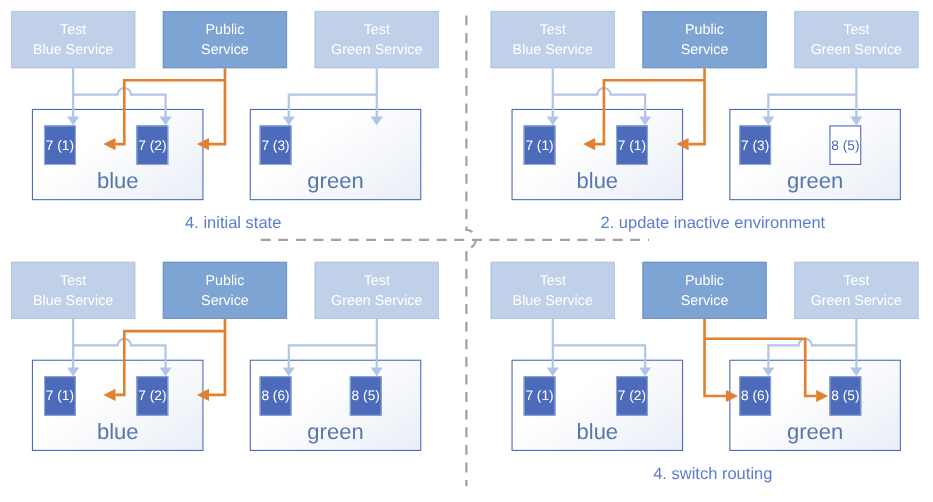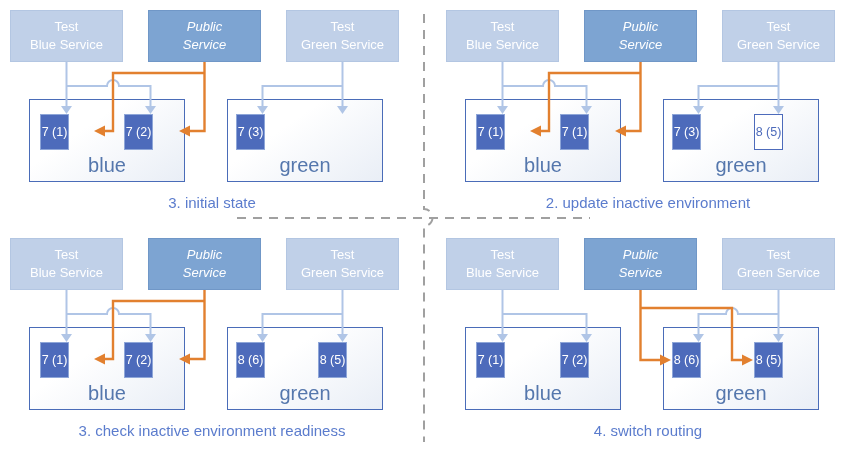--- a/index.html
+++ b/index.html
@@ -17,21 +17,21 @@
     --divider: #a0a0a0;
   }
   .page { position: relative; width: 848px; height: 456px; background: #fff; overflow: hidden; }
   .panel { position: absolute; width: 424px; height: 228px; }
   .inner { position: absolute; left: 0; top: 0; width: 424px; height: 228px; }
   .inner.shift { left: 12px; }
   .svc { position: absolute; top: 10px; width: 113px; height: 52px;
          display: flex; flex-direction: column; justify-content: center;
          text-align: center; color: var(--service-text); font-size: 13px; line-height: 1.4; }
   .svc.light  { background: var(--service-light);  border: 1px solid var(--service-light-border); }
-  .svc.public { background: var(--service-public); border: 1px solid var(--service-public-border); font-style: italic; }
+  .svc.public { background: var(--service-public); border: 1px solid var(--service-public-border); }
   .env { position: absolute; top: 99px; width: 156px; height: 83px;
          border: 1.4px solid var(--env-border);
          background: linear-gradient(145deg, #ffffff 35%, #e9eef6); }
   .env-label { position: absolute; left: 0; right: 0; bottom: 4px; text-align: center;
                color: var(--env-label); font-size: 20px; }
   .pod { position: absolute; top: 114px; width: 29px; height: 36px;
          display: flex; align-items: center; justify-content: center; font-size: 12.5px; }
   .pod.filled  { background: var(--pod-fill); border: 1px solid var(--pod-border); color: var(--pod-text); }
   .pod.outline { background: var(--pod-outline-fill); border: 1.2px solid var(--pod-outline-border); color: var(--pod-outline-text); }
   .caption { position: absolute; top: 194px; left: 0; width: 424px; text-align: center;
@@ -85,21 +85,21 @@
           <polygon class="af" points="337,106 348,106 342.5,114"></polygon>
           <polygon class="af" points="257,106 268,106 262.5,114"></polygon>
         </g>
         <g>
           <path class="ol" d="M204.5 62 V131 H190"></path>
           <polygon class="of" points="190,125.5 190,136.5 179,131"></polygon>
           <path class="ol" d="M204.5 73 H113 V131 H105"></path>
           <polygon class="of" points="105,125.5 105,136.5 94,131"></polygon>
         </g>
       </svg>
-      <div class="caption">3. initial state</div>
+      <div class="caption">4. initial state</div>
     </div>
   </section>
 
   <section class="panel" style="left:424px;top:0">
     <div class="inner shift">
       <div class="svc light" style="left:10px">
         <span>Test</span>
         <span>Blue Service</span>
       </div>
       <div class="svc public" style="left:148px">
@@ -181,21 +181,20 @@
           <polygon class="af" points="337,106 348,106 342.5,114"></polygon>
           <polygon class="af" points="257,106 268,106 262.5,114"></polygon>
         </g>
         <g>
           <path class="ol" d="M204.5 62 V131 H190"></path>
           <polygon class="of" points="190,125.5 190,136.5 179,131"></polygon>
           <path class="ol" d="M204.5 73 H113 V131 H105"></path>
           <polygon class="of" points="105,125.5 105,136.5 94,131"></polygon>
         </g>
       </svg>
-      <div class="caption">3. check inactive environment readiness</div>
     </div>
   </section>
 
   <section class="panel" style="left:424px;top:228px">
     <div class="inner shift">
       <div class="svc light" style="left:10px">
         <span>Test</span>
         <span>Blue Service</span>
       </div>
       <div class="svc public" style="left:148px">

